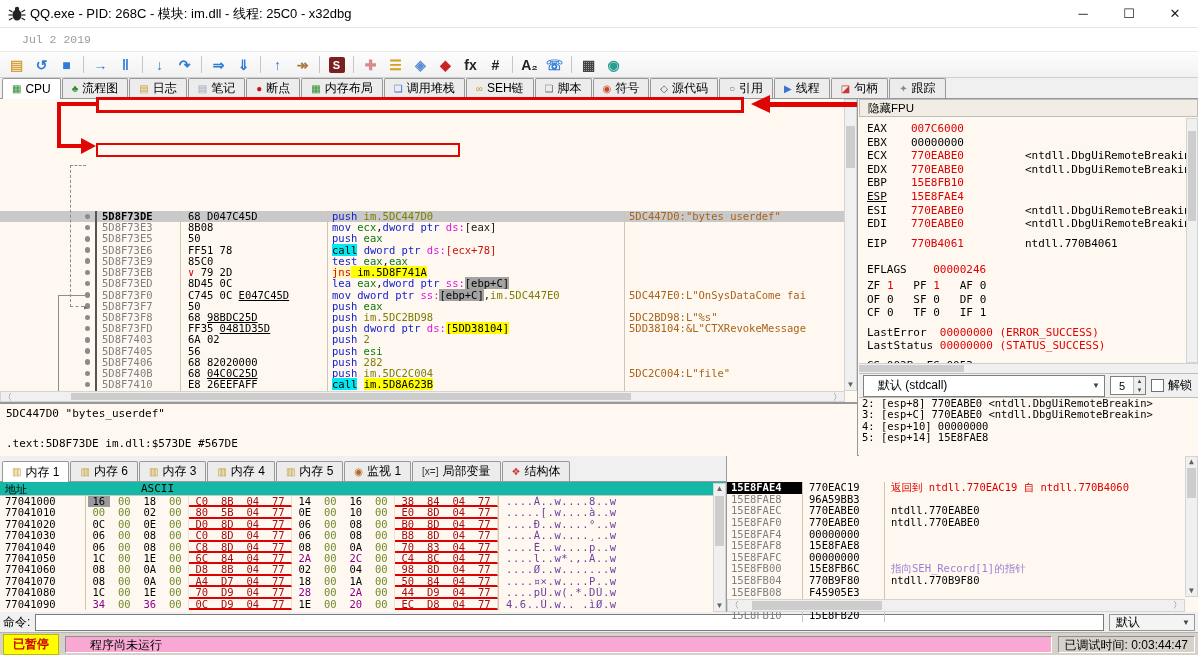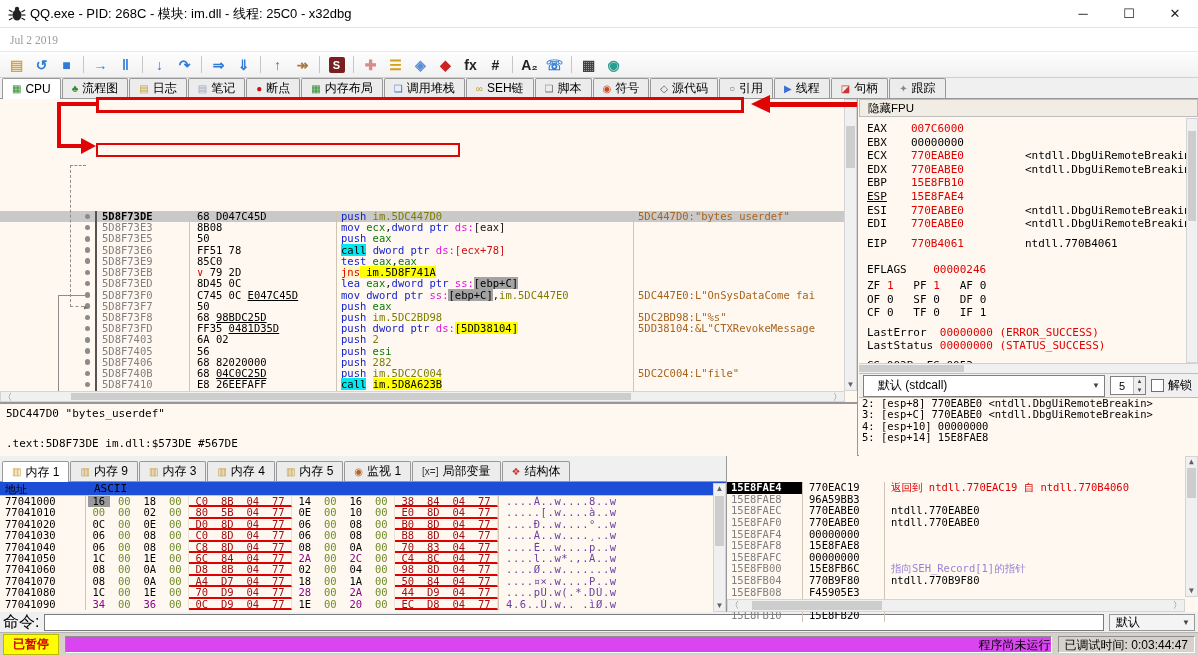--- a/index.html
+++ b/index.html
@@ -12,21 +12,21 @@
   
   .titlebar { height:28px; background:#fff; display:flex; align-items:center; border-bottom:1px solid #e4e4e4; }
   .app-icon { width:18px; height:18px; margin:0 4px 0 8px; }
   .title-text { font-size:13px; }
   .win-btns { margin-left:auto; display:flex; height:28px; }
   .win-btn { width:46px; text-align:center; line-height:28px; font-size:13px; color:#222; }
 
   
   .menubar { height:24px; background:#fff; display:flex; align-items:center; padding-left:4px; border-bottom:1px solid #e9e9e9;}
   .menu-item { padding:3px 11px; font-size:12.5px; }
-  .menu-date { color:#9b9b9b; font-family:Liberation Serif, serif; font-size:11.5px; margin-left:6px; }
+  .menu-date { color:#9b9b9b; font-family:Liberation Mono, monospace; font-size:11.5px; margin-left:18px; }
 
   
   .toolbar { height:26px; background:linear-gradient(#fefefe,#f1f1f1); border-bottom:1px solid #d0d0d0; display:flex; align-items:center; padding-left:4px; }
   .tb-icon { width:25px; height:22px; display:flex; align-items:center; justify-content:center; font-size:14px; font-weight:bold; }
   .tb-icon .glyph { line-height:1; }
   .tb-sep { width:1px; height:17px; background:#c6c6c6; margin:0 4px; }
   .tb-sbox { background:#7a1f1f; color:#fff; width:16px; height:16px; font-size:11px; line-height:16px; text-align:center; border-radius:2px; }
 
   
   .tabbar { height:21px; background:#f0f0f0; border-bottom:1px solid #989898; display:flex; align-items:flex-end; padding-left:2px; }
@@ -35,21 +35,21 @@
   .tab.active { background:#fff; height:21px; margin-bottom:-1px; }
   .tab .ticon { font-size:10px; line-height:1; }
 
   
   .main { position:relative; height:357px; background:#fff8f0; border-bottom:1px solid #989898; }
   .disasm { position:absolute; left:0; top:0; width:858px; height:357px; border-right:1px solid #989898; }
   .disasm-rows { position:relative; height:292px; width:845px; overflow:hidden; white-space:pre; }
   .drow { display:flex; height:11.23px; line-height:11.4px; font-size:10.5px; font-family:"DejaVu Sans Mono", monospace; }
   .drow .g { width:97px; flex:none; border-right:2px solid #555; position:relative; }
   .dot { position:absolute; right:5px; top:2.6px; width:5.5px; height:5.5px; border-radius:50%; background:#8b8b8b; }
-  .drow .a { width:93px; flex:none; padding-left:5px; color:#7f7f7f; border-right:1px solid #cfc5b2; }
+  .drow .a { width:84px; flex:none; padding-left:5px; color:#7f7f7f; border-right:1px solid #cfc5b2; }
   .drow .b { width:147px; flex:none; padding-left:7px; border-right:1px solid #cfc5b2; color:#000; }
   .drow .i { width:297px; flex:none; padding-left:4px; border-right:1px solid #cfc5b2; }
   .drow .c { flex:1; padding-left:4px; color:#a9631c; overflow:hidden; }
   .drow.sel { background:#c9c9c9; }
   .drow.sel .a { color:#000; font-weight:bold; }
   .um { text-decoration:underline; }
   .jmark { color:#e00000; }
   
   .tk-m { color:#1322cc; } .tk-r { color:#0a7a0a; } .tk-p { color:#111; }
   .tk-s { color:#e014e0; } .tk-v { color:#7d7d00; } .tk-i { color:#7d7d00; }
@@ -116,21 +116,21 @@
   .connH1 { left:57px; top:3px; width:39px; height:4px; background:#e00505; }
   .connV  { left:57px; top:3px; width:4px; height:46px; background:#e00505; }
   .connH2 { left:57px; top:45px; width:26px; height:4px; background:#e00505; }
   .connHead { left:81px; top:38.5px; width:0; height:0; border:8.5px solid transparent; border-left:15px solid #e00505; }
   .boxB { left:96px; top:43.5px; width:364px; height:14px; border:2px solid #e00505; }
 
   
   .bottom { position:relative; height:156px; display:flex; background:#fff8f0; }
   .bottom-left { width:727px; flex:none; border-right:1px solid #989898; position:relative; }
   .memtabs { height:26px; background:#f0f0f0; border-bottom:1px solid #989898; display:flex; align-items:flex-end; padding-left:2px; }
-  .memheader { height:14px; background:#1d4ed8; border-bottom:1px solid #c6c6c6; display:flex; font-size:11px; font-family:"DejaVu Sans Mono", monospace; }
+  .memheader { height:14px; background:#14b8a6; border-bottom:1px solid #c6c6c6; display:flex; font-size:11px; font-family:"DejaVu Sans Mono", monospace;gap:47px; }
   .memheader .h-addr { width:86px; padding-left:5px; }
   .memheader .h-hex { width:412px; padding-left:12px; }
   .memheader .h-ascii { padding-left:8px; }
   .memrows { position:relative; font-family:"DejaVu Sans Mono", monospace; font-size:10.5px; white-space:pre; }
   .mrow { display:flex; height:11.4px; line-height:11.5px; }
   .maddr { width:86px; flex:none; padding-left:5px; border-right:1px solid #cfc5b2; }
   .mgroup { width:103px; flex:none; display:flex; justify-content:space-around; border-right:1px solid #ece3d2; }
   .mgroup.ptr-g { border-bottom:2px solid #e00000; }
   .mb { width:22px; text-align:center; }
   .mb.zero { color:#6f8b28; }
@@ -148,27 +148,27 @@
   .sval { width:82px; flex:none; padding-left:6px; border-right:1px solid #cfc5b2; }
   .scom { flex:1; padding-left:6px; overflow:hidden; }
   .cred { color:#e00000; } .cpurple { color:#9b7fd4; }
   .stk-vsb { right:0; top:0; width:13px; height:141px; }
   .stk-vsb .thumb { left:1px; right:1px; top:11px; height:30px; }
   .stk-hsb { left:0; right:13px; bottom:0; height:13px; }
   .stk-hsb .thumb { top:1px; bottom:1px; left:24px; width:130px; }
 
   
   .cmdbar { height:21px; background:#f0f0f0; display:flex; align-items:center; gap:5px; padding:0 3px; border-bottom:1px solid #b5b5b5; }
-  .cmd-label { font-size:16px; flex:none; }
+  .cmd-label { font-size:12px; flex:none; }
   .cmd-input { flex:1; height:17px; border:1px solid #7a7a7a; background:#fff; font-size:12px; padding:0 4px; outline:none; }
   .cmd-profile { width:86px; height:17px; border:1px solid #9a9a9a; background:#f4f4f4; display:flex; align-items:center; font-size:12px; padding-left:6px; flex:none; }
   .cmd-profile .dd { margin-left:auto; font-size:8px; padding-right:4px; color:#444; }
   .statusbar { height:22px; background:#d6d2ca; display:flex; align-items:center; gap:6px; padding:0 3px; }
   .badge { background:#ffff00; color:#d00000; font-weight:bold; font-size:12px; padding:1px 9px; border:1px solid #b9b900; flex:none; }
-  .msg { flex:1; height:17px; line-height:16px; background:#d946ef; border:1px solid; border-color:#8f8f8f #fff #fff #8f8f8f; padding-left:7px; font-size:12px;text-align:right; }
+  .msg { flex:1; height:17px; line-height:16px; background:#f9a8d4; border:1px solid; border-color:#8f8f8f #fff #fff #8f8f8f; padding-left:24px; font-size:12px; }
   .dbg-time { flex:none; border:1px solid; border-color:#8f8f8f #fff #fff #8f8f8f; height:17px; line-height:16px; padding:0 6px; font-size:12px; background:#d6d2ca; }
 </style>
 </head>
 <body>
 
 <div class="titlebar">
   <svg class="app-icon" viewBox="0 0 18 18">
     <ellipse cx="9" cy="10" rx="4.5" ry="5.5" fill="#222"></ellipse>
     <circle cx="9" cy="4" r="2.2" fill="#222"></circle>
     <g stroke="#222" stroke-width="1.2">
@@ -399,21 +399,21 @@
 
 <div class="bottom">
   <div class="bottom-left">
     <div class="memtabs" id="memtabs">
         <div class="tab active">
           <span class="ticon" style="color: rgb(202, 161, 60);">▥</span>
           <span>内存 1</span>
         </div>
         <div class="tab">
           <span class="ticon" style="color: rgb(202, 161, 60);">▥</span>
-          <span>内存 9</span>
+          <span>内存 6</span>
         </div>
         <div class="tab">
           <span class="ticon" style="color: rgb(202, 161, 60);">▥</span>
           <span>内存 3</span>
         </div>
         <div class="tab">
           <span class="ticon" style="color: rgb(202, 161, 60);">▥</span>
           <span>内存 4</span>
         </div>
         <div class="tab">

